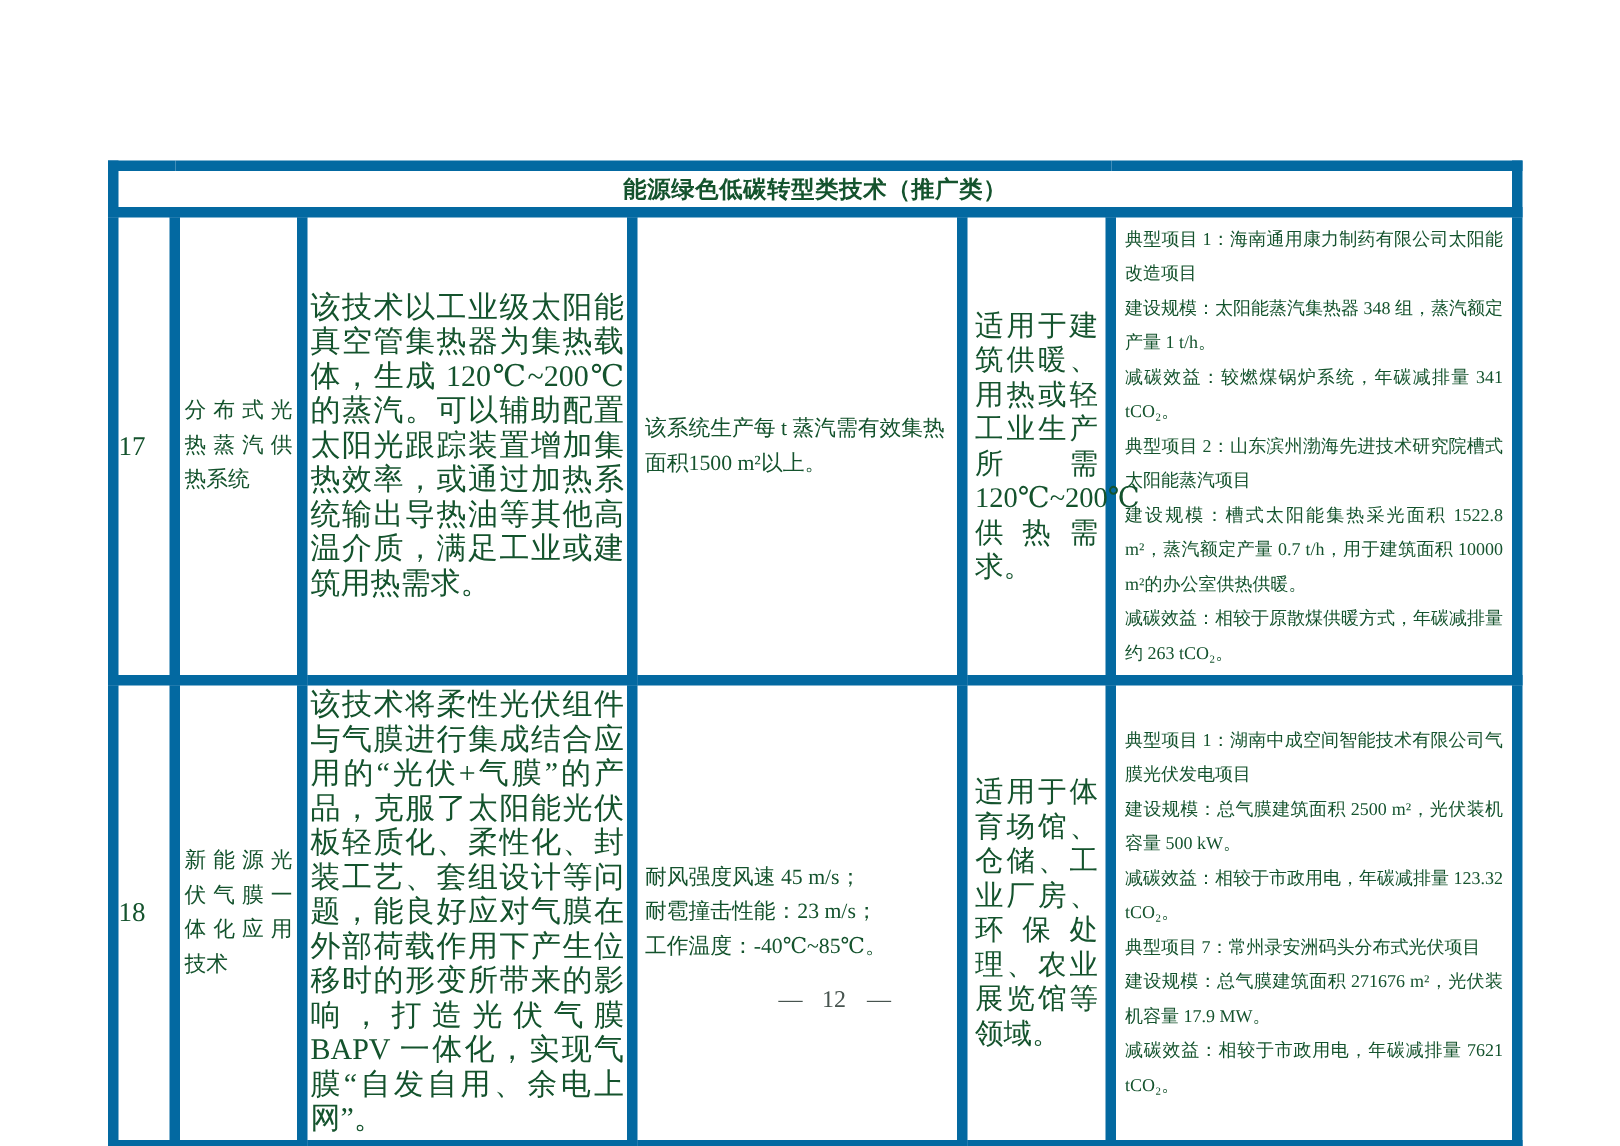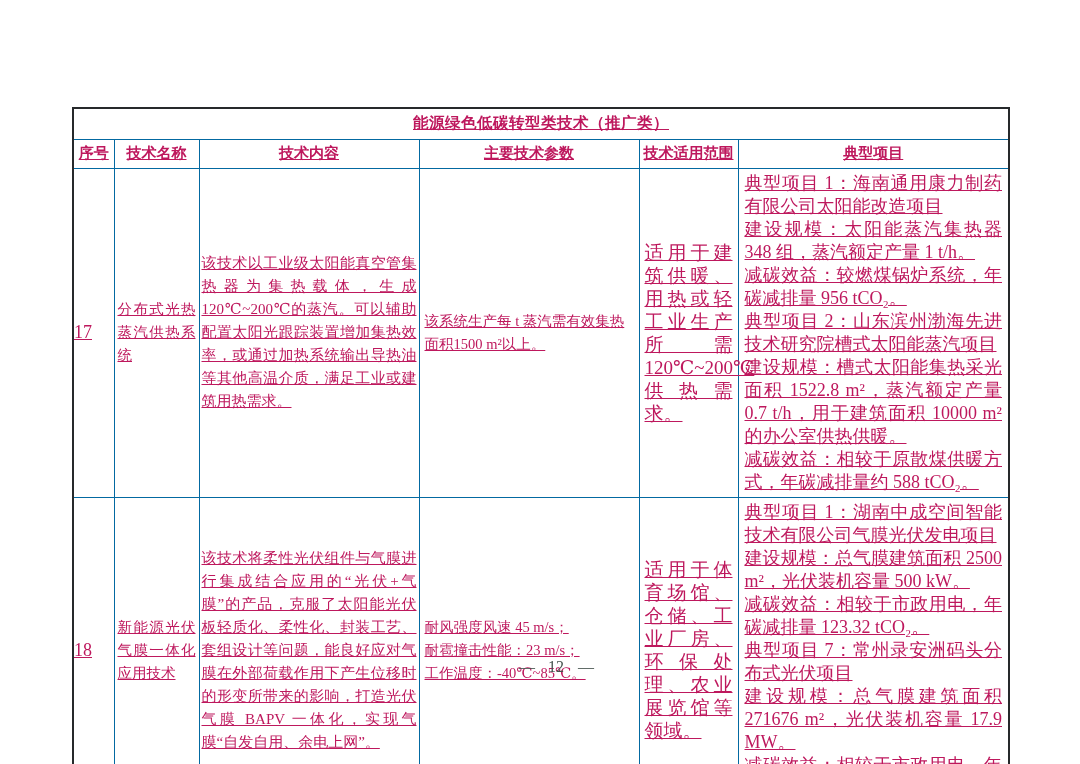--- a/index.html
+++ b/index.html
@@ -16,24 +16,23 @@
   table.doc-table {
     position: absolute;
     left: 72px;
     top: 107px;
     width: 936px;
     border-collapse: collapse;
     table-layout: fixed;
     border: 2px solid #26292b;
   }
   table.doc-table td, table.doc-table th {
-    border: 1px solid #0369a1;
+    border: 7px solid #0369a1;
     vertical-align: middle;
-    color: #be185d;
-    text-decoration: underline;
+    color: #14532d;
   }
   .title-cell {
     height: 31px;
     text-align: center;
     font-weight: bold;
     font-size: 15.5px;
     letter-spacing: 0.5px;
   }
   .head-cell {
     height: 29px;
@@ -47,40 +46,40 @@
     text-align: left;
     font-size: 18px;
   }
   .cell-name {
     font-size: 14.5px;
     padding: 16px 3px;
     line-height: 23px;
     text-align: justify;
   }
   .cell-content {
-    font-size: 15px;
+    font-size: 20px;
     padding: 2px 2px;
     line-height: 23px;
     text-align: justify;
   }
   .cell-params {
     font-size: 14.5px;
     padding: 14px 5px;
     line-height: 23px;
     white-space: pre-line;
   }
   .cell-scope {
     font-size: 19px;
     padding: 2px 5px;
     line-height: 23px;
     text-align: justify;
   }
   .cell-projects {
     vertical-align: top;
-    font-size: 18px;
+    font-size: 12px;
     padding: 3px 6px;
     line-height: 23px;
   }
   .project-block + .project-block { }
   .project-block p { text-align: justify; }
   .footer {
     position: absolute;
     left: 16px;
     top: 658px;
     width: 100%;
@@ -104,45 +103,37 @@
       <col style="width:220px">
       <col style="width:99px">
       <col style="width:271px">
     </colgroup>
 
     <tbody>
         <tr>
       <td class="title-cell" colspan="6">能源绿色低碳转型类技术（推广类）</td>
     </tr>
 
-    <tr>
-      <th class="head-cell">序号</th>
-      <th class="head-cell">技术名称</th>
-      <th class="head-cell">技术内容</th>
-      <th class="head-cell">主要技术参数</th>
-      <th class="head-cell">技术适用范围</th>
-      <th class="head-cell">典型项目</th>
-    </tr>
 
     <tr class="row-17">
       <td class="cell-index">17</td>
       <td class="cell-name">分布式光热蒸汽供热系统</td>
       <td class="cell-content">该技术以工业级太阳能真空管集热器为集热载体，生成 120℃~200℃的蒸汽。可以辅助配置太阳光跟踪装置增加集热效率，或通过加热系统输出导热油等其他高温介质，满足工业或建筑用热需求。</td>
       <td class="cell-params">该系统生产每 t 蒸汽需有效集热面积1500 m²以上。</td>
       <td class="cell-scope">适用于建筑供暖、用热或轻工业生产所需120℃~200℃供热需求。</td>
       <td class="cell-projects">
         <div class="project-block">
           <p>典型项目 1：海南通用康力制药有限公司太阳能改造项目</p>
           <p>建设规模：太阳能蒸汽集热器 348 组，蒸汽额定产量 1 t/h。</p>
-          <p>减碳效益：较燃煤锅炉系统，年碳减排量 956 tCO₂。</p>
+          <p>减碳效益：较燃煤锅炉系统，年碳减排量 341 tCO₂。</p>
         </div>
         <div class="project-block">
           <p>典型项目 2：山东滨州渤海先进技术研究院槽式太阳能蒸汽项目</p>
           <p>建设规模：槽式太阳能集热采光面积 1522.8 m²，蒸汽额定产量 0.7 t/h，用于建筑面积 10000 m²的办公室供热供暖。</p>
-          <p>减碳效益：相较于原散煤供暖方式，年碳减排量约 588 tCO₂。</p>
+          <p>减碳效益：相较于原散煤供暖方式，年碳减排量约 263 tCO₂。</p>
         </div>
       </td>
     </tr>
 
     <tr class="row-18">
       <td class="cell-index">18</td>
       <td class="cell-name">新能源光伏气膜一体化应用技术</td>
       <td class="cell-content">该技术将柔性光伏组件与气膜进行集成结合应用的“光伏+气膜”的产品，克服了太阳能光伏板轻质化、柔性化、封装工艺、套组设计等问题，能良好应对气膜在外部荷载作用下产生位移时的形变所带来的影响，打造光伏气膜 BAPV 一体化，实现气膜“自发自用、余电上网”。</td>
       <td class="cell-params">耐风强度风速 45 m/s；
 耐雹撞击性能：23 m/s；

